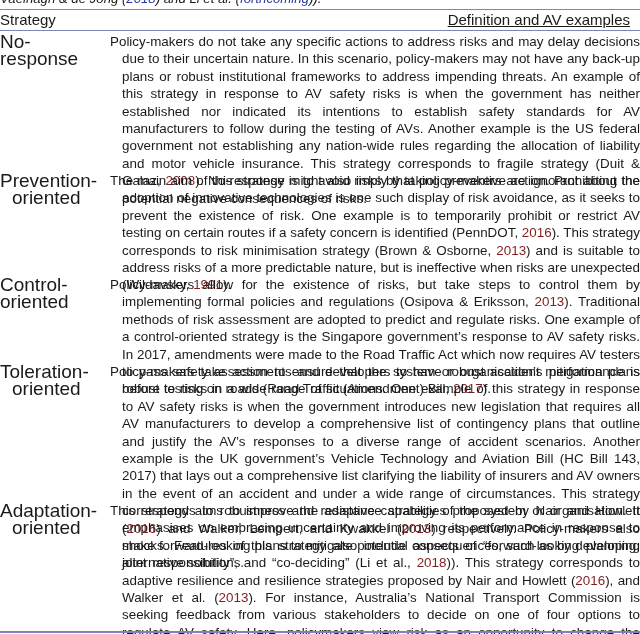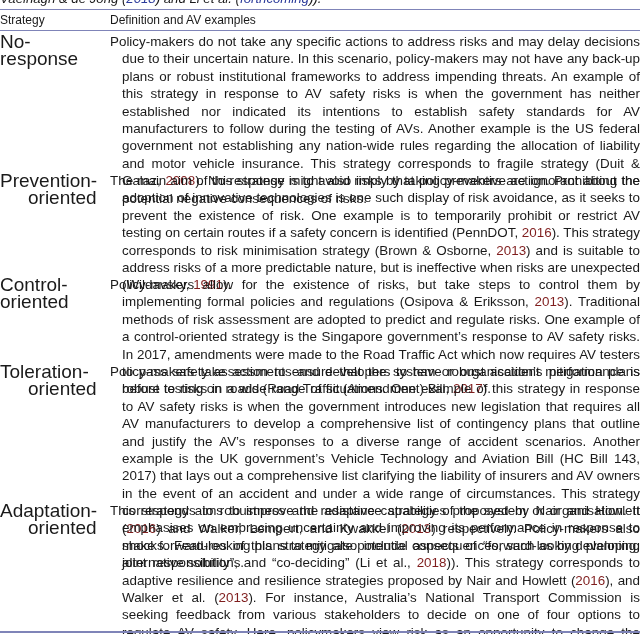--- a/index.html
+++ b/index.html
@@ -5,27 +5,27 @@
   html, body { margin: 0; padding: 0; background: #ffffff; }
   body { width: 640px; height: 634px; overflow: hidden; position: relative;
          font-family: "Liberation Sans", sans-serif; color: #1a1a1a; }
   .caption { position: absolute; left: 0; top: -9px; width: 640px; font-size: 13.2px;
              font-style: italic; white-space: nowrap; line-height: 16px; }
   .caption .ref { color: #2b3a9a; }
   .rule { position: absolute; left: 0; width: 640px; height: 1px; background: #7f84b8; }
   .rule.top { top: 9px; }
   .rule.mid { top: 30px; }
   .rule.bot { top: 631px; height: 1.5px; }
-  .hdr { position: absolute; top: 11px; height: 22px; font-size: 12px; line-height: 18px; }
+  .hdr { position: absolute; top: 11px; height: 22px; font-size: 15px; line-height: 18px; }
   .hdr.col1 { left: 0; }
-  .hdr.col2 { left: 110px; width: 530px; text-align: left; }
+  .hdr.col2 { left: 100px; width: 530px; text-align: right; text-decoration: underline; }
   .row { position: absolute; left: 0; width: 640px; }
   .strategy { position: absolute; left: 0; top: 0; width: 108px; 
               font-size: 19px; line-height: 17.4px; }
-  .strategy .l2 { display: block; padding-left: 28px; }
+  .strategy .l2 { display: block; padding-left: 12px; }
   .def { position: absolute; left: 110px; top: 0; width: 530px; font-size: 13.4px;
          line-height: 17.4px; text-align: justify; }
   .def p { margin: 0; text-indent: -12px; padding-left: 12px; }
   .cite { color: #7f1d1d; }
 </style>
 </head>
 <body>
 
 <div class="caption">
   <span>Vaelnagh &amp; de Jong (</span><span class="ref">2018</span><span>) and Li et al. (</span><span class="ref">forthcoming</span><span>)).</span>

